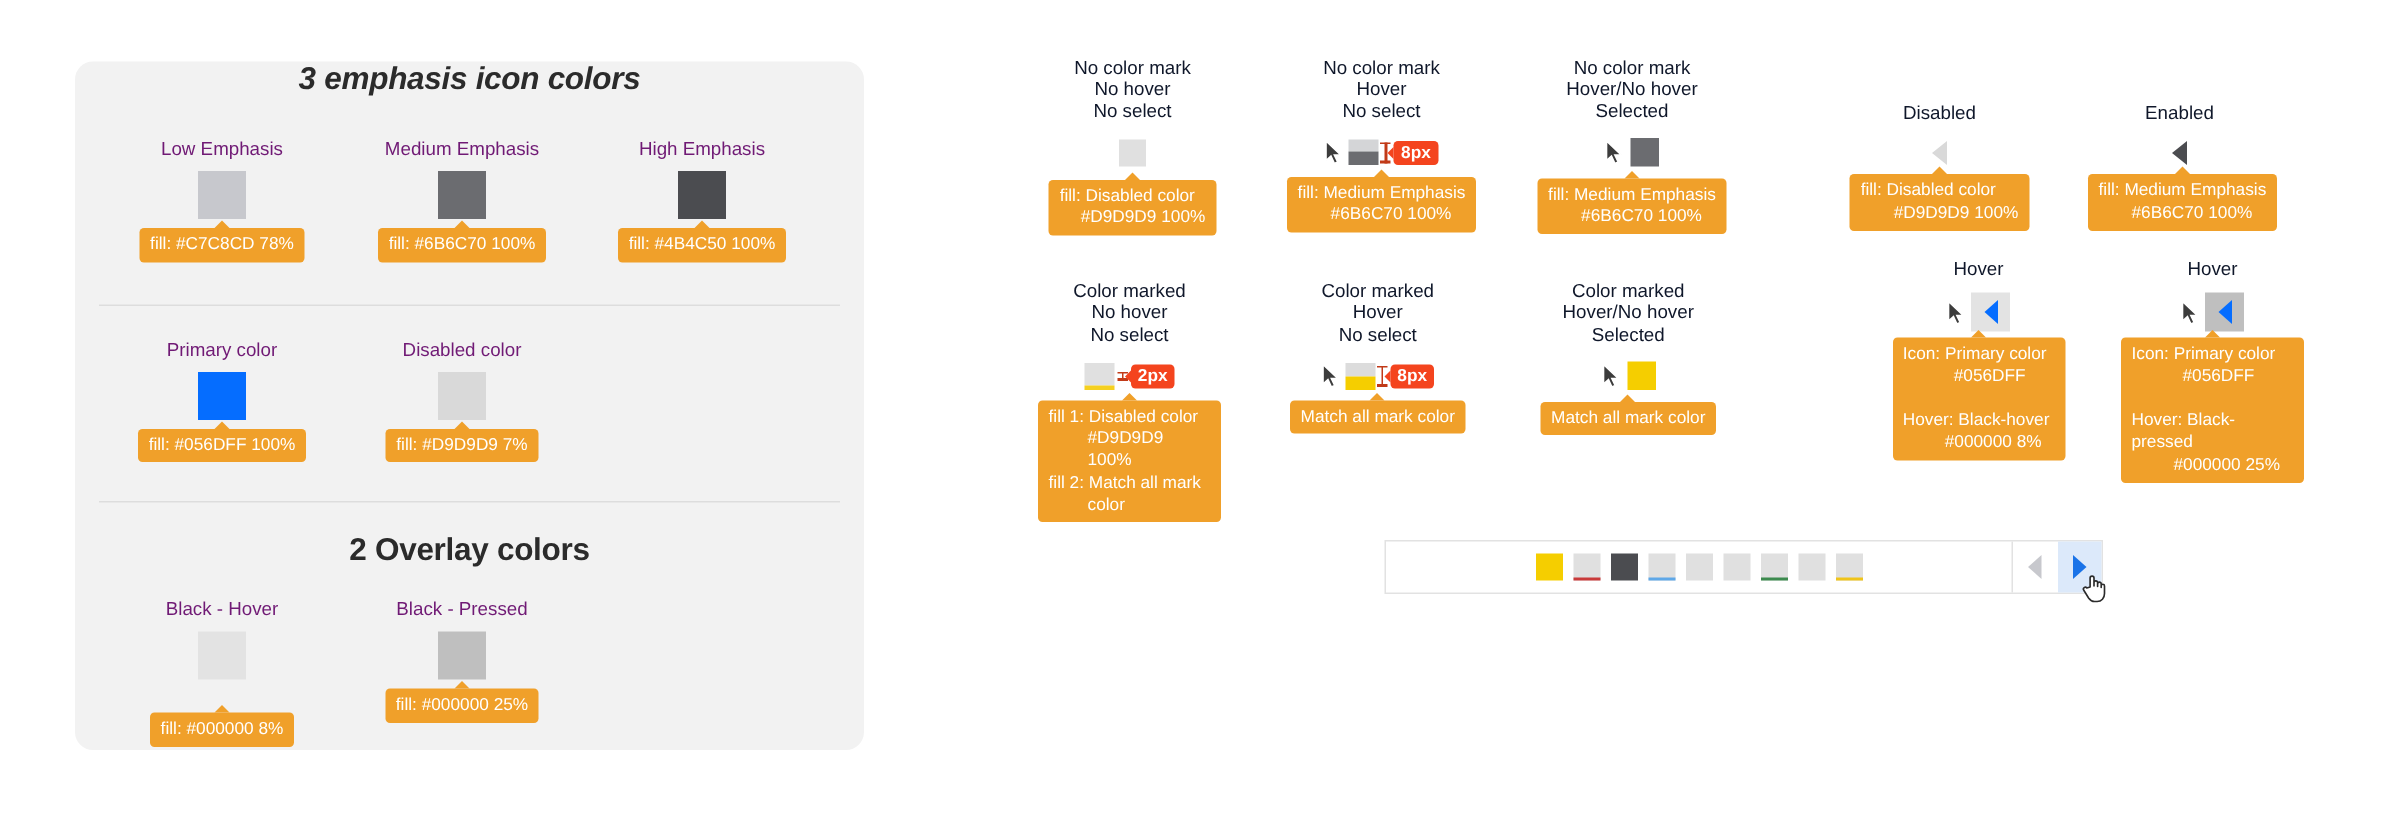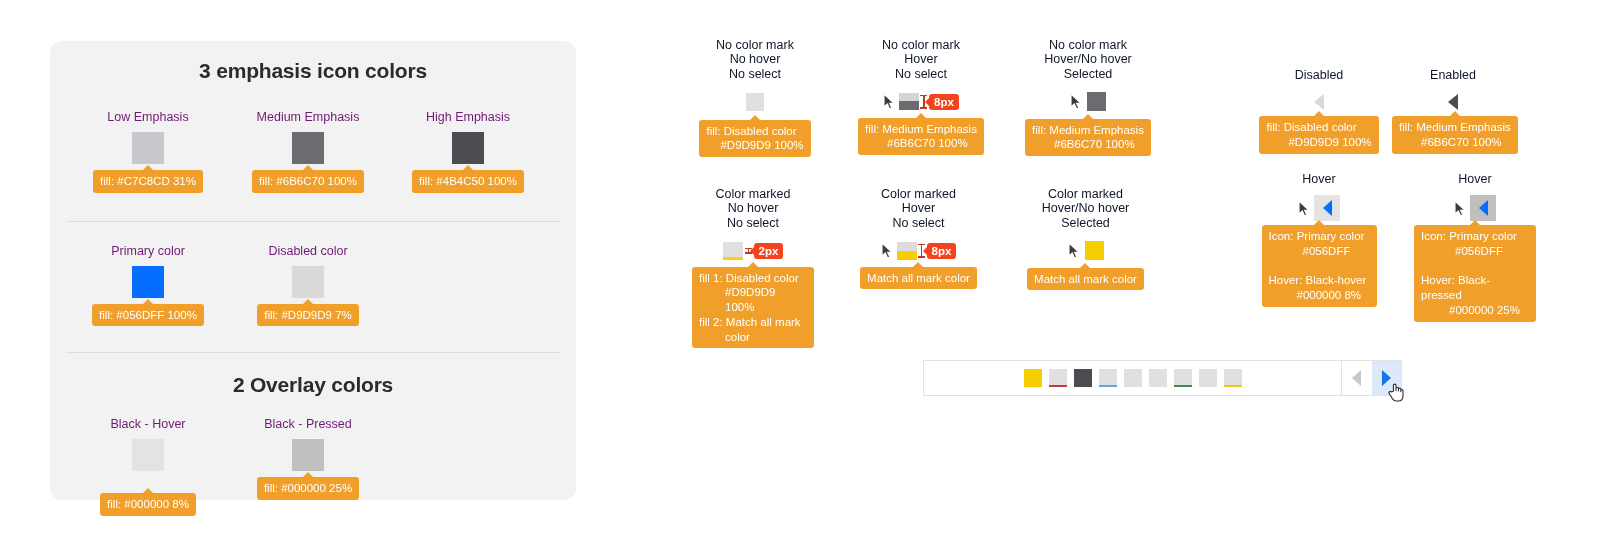--- a/index.html
+++ b/index.html
@@ -123,28 +123,28 @@
   .pager { width:60px; height:100%; display:flex; border-left:1px solid #e2e2e2; }
   .pg-btn { flex:1; display:flex; align-items:center; justify-content:center; }
 
   .hand-cursor { position:absolute; left:1388px; top:382px; width:16px; height:20px; }
 </style>
 </head>
 <body>
 
 <div class="panel">
 
-  <div class="panel-title" style="margin-top:18px;">3 emphasis icon colors</div>
+  <div class="panel-title" style="margin-top:0;font-style:italic;">3 emphasis icon colors</div>
 
   <div class="swatch-row" style="margin-top:27px; padding:0 18px;">
 
     <div class="sw-cell" style="width:160px;">
       <div class="sw-label">Low Emphasis</div>
       <div class="sw-box" id="sw-e0" style="background: rgb(199, 200, 205);"></div>
-      <div style="margin-top:6px;"><span class="chip tip">fill: #C7C8CD 31%</span></div>
+      <div style="margin-top:6px;"><span class="chip tip">fill: #C7C8CD 78%</span></div>
     </div>
 
     <div class="sw-cell" style="width:160px;">
       <div class="sw-label">Medium Emphasis</div>
       <div class="sw-box" id="sw-e1" style="background: rgb(107, 108, 112);"></div>
       <div style="margin-top:6px;"><span class="chip tip">fill: #6B6C70 100%</span></div>
     </div>
 
     <div class="sw-cell" style="width:160px;">
       <div class="sw-label">High Emphasis</div>
@@ -306,21 +306,21 @@
     <svg class="cursor" viewBox="0 0 13 17">
       <path d="M1 1 L1 14 L4.3 11 L6.6 16 L8.8 15 L6.6 10.4 L11 10.4 Z" fill="#3c3c3c" stroke="#ffffff" stroke-width="1.1"></path>
     </svg>
     <div style="width:19px;height:19px;background:#F5CE00;margin-left:4px;"></div>
   </div>
   <div style="margin-top:5px;">
     <span class="chip tip">Match all mark color</span>
   </div>
 </div>
 
-<div class="col" style="left:1258px; top:68px; width:122px;">
+<div class="col" style="left:1232px; top:68px; width:122px;">
   <div class="desc" style="font-size:12.5px;">Disabled</div>
   <div class="mark-row" style="height:20px;margin-top:10px;">
     <div class="tri-left" id="tri-dis" style="border-right: 10px solid rgb(217, 217, 217);"></div>
   </div>
   <div style="margin-top:4px;">
     <span class="chip tip" style="display:inline-block;text-align:left;">
       <span>fill: Disabled color</span><br>
       <span style="display:inline-block;padding-left:22px;">#D9D9D9 100%</span>
     </span>
   </div>

